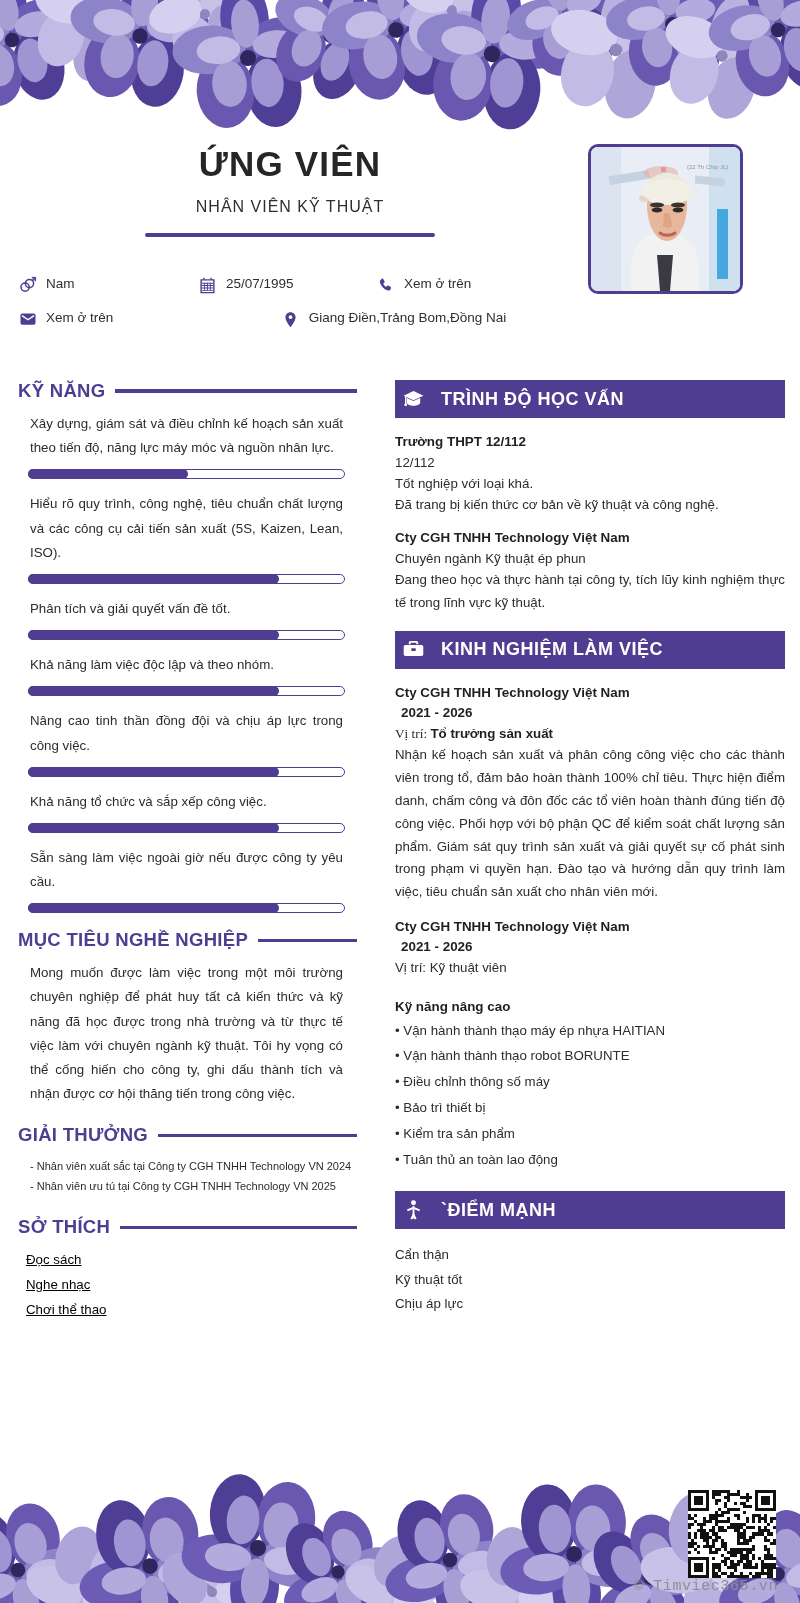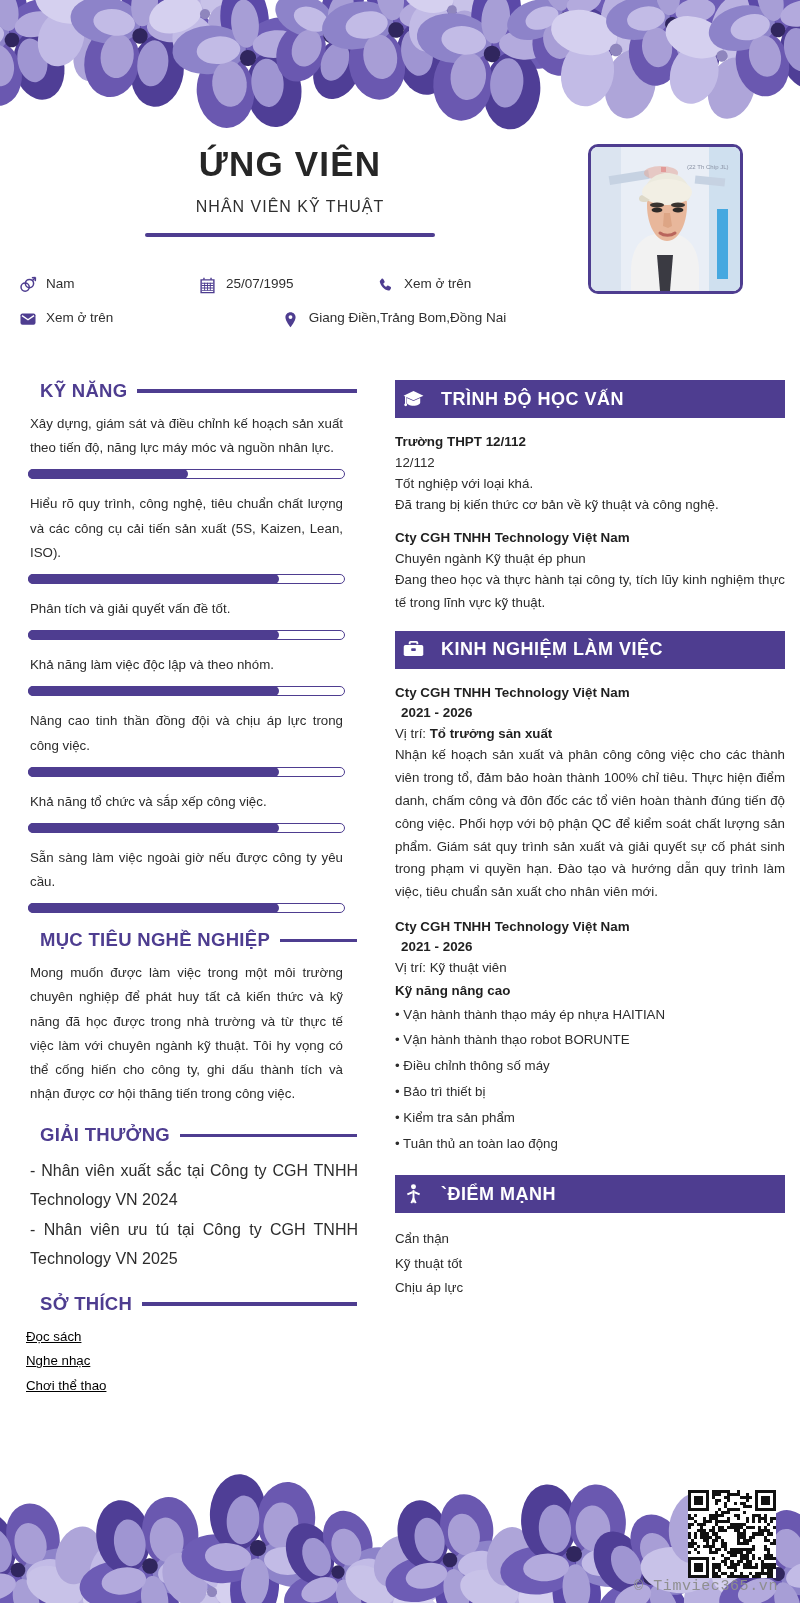--- a/index.html
+++ b/index.html
@@ -132,21 +132,20 @@
     align-items: center;
     gap: 10px;
     margin: 0 0 10px 18px;
   }
   .lheading .ltitle {
     font-size: 18.5px;
     font-weight: bold;
     color: #4e3d90;
     letter-spacing: 0.3px;
     white-space: nowrap;
-    margin-left: 22px;
   }
   .lheading .lrule {
     flex: 1;
     height: 3.5px;
     background: #4e3d90;
     margin-right: 18px;
     min-width: 10px;
   }
 
   .ltext {
@@ -175,21 +174,21 @@
     border-radius: 6px;
   }
   .hobby-line {
     font-size: 13.3px;
     line-height: 1.85;
     color: #000000;
     margin-left: 26px;
     text-decoration: underline;
   }
   .award-line {
-    font-size: 16px;
+    font-size: 11px;
     line-height: 1.82;
     color: #2c2c2c;
     text-align: justify;
     margin: 0 17px 0 30px;
   }
 
   .lsection { margin-bottom: 16px; }
 
   
   .rbar {
@@ -240,21 +239,21 @@
   .r-bullet {
     font-size: 13.3px;
     color: #2c2c2c;
     line-height: 1.95;
   }
   .r-plain {
     font-size: 13.3px;
     color: #2c2c2c;
     line-height: 1.85;
   }
-  .r-label { font-weight: normal; }
+  .r-label { font-weight: normal; font-family: Liberation Serif, serif; }
   .r-val { font-weight: bold; color: #1f1f1f; }
 
   
   .qr {
     position: absolute;
     left: 688px;
     top: 1490px;
     width: 88px;
     height: 88px;
     background: #ffffff;
@@ -529,21 +528,21 @@
           <div class="r-item">
             <div class="r-strong">Cty CGH TNHH Technology Việt Nam</div>
             <div class="r-strong r-strong-ind">2021 - 2026</div>
             <div class="r-line"><span class="r-label">Vị trí: </span><span class="r-val">Tổ trưởng sản xuất</span></div>
             <div class="r-para">Nhận kế hoạch sản xuất và phân công công việc cho các thành viên trong tổ, đảm bảo hoàn thành 100% chỉ tiêu. Thực hiện điểm danh, chấm công và đôn đốc các tổ viên hoàn thành đúng tiến độ công việc. Phối hợp với bộ phận QC để kiểm soát chất lượng sản phẩm. Giám sát quy trình sản xuất và giải quyết sự cố phát sinh trong phạm vi quyền hạn. Đào tạo và hướng dẫn quy trình làm việc, tiêu chuẩn sản xuất cho nhân viên mới.</div>
           </div>
           <div class="r-item">
             <div class="r-strong">Cty CGH TNHH Technology Việt Nam</div>
             <div class="r-strong r-strong-ind"> 2021 - 2026</div>
             <div class="r-line">Vị trí: Kỹ thuật viên</div>
-            <div class="r-strong" style="margin-top: 3px;">Kỹ năng nâng cao</div>
+            <div class="r-strong" style="margin-top: 19px;">Kỹ năng nâng cao</div>
             <div class="r-bullet">• Vận hành thành thạo máy ép nhựa HAITIAN</div>
             <div class="r-bullet">• Vận hành thành thạo robot BORUNTE</div>
             <div class="r-bullet">• Điều chỉnh thông số máy</div>
             <div class="r-bullet">• Bảo trì thiết bị</div>
             <div class="r-bullet">• Kiểm tra sản phẩm</div>
             <div class="r-bullet">• Tuân thủ an toàn lao động</div>
           </div>
         </div>
     </div>
 

